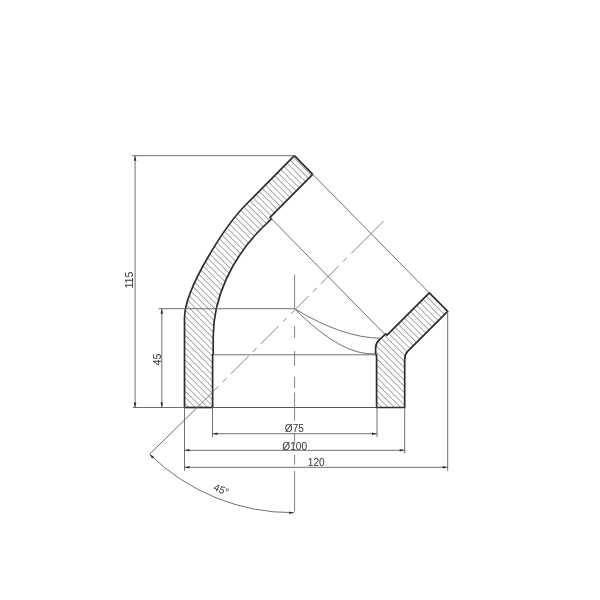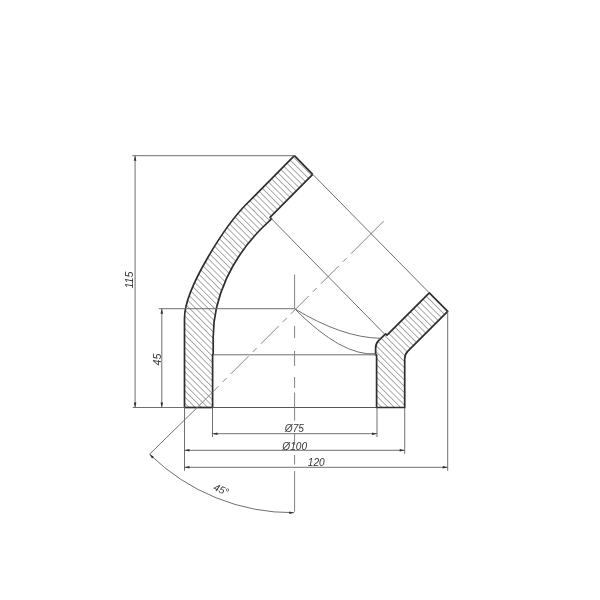--- a/index.html
+++ b/index.html
@@ -1,16 +1,16 @@
 <!DOCTYPE html>
 <html><head>
 <meta charset="utf-8">
 <style>
   html,body{margin:0;padding:0;background:#ffffff;}
-  .wrap{width:600px;height:600px;position:relative;overflow:hidden;background:#fff;font-style:italic;}
+  .wrap{width:600px;height:600px;position:relative;overflow:hidden;background:#fff;}
   svg{position:absolute;left:0;top:0;}
   text{font-family:"Liberation Sans", sans-serif;fill:#343434;}
 </style>
 </head>
 <body>
 
 <div class="wrap">
 <svg width="600" height="600" viewBox="0 0 600 600">
   <defs>
     <pattern id="hatch" width="4.4" height="4.4" patternUnits="userSpaceOnUse" patternTransform="rotate(45 0 0)">

